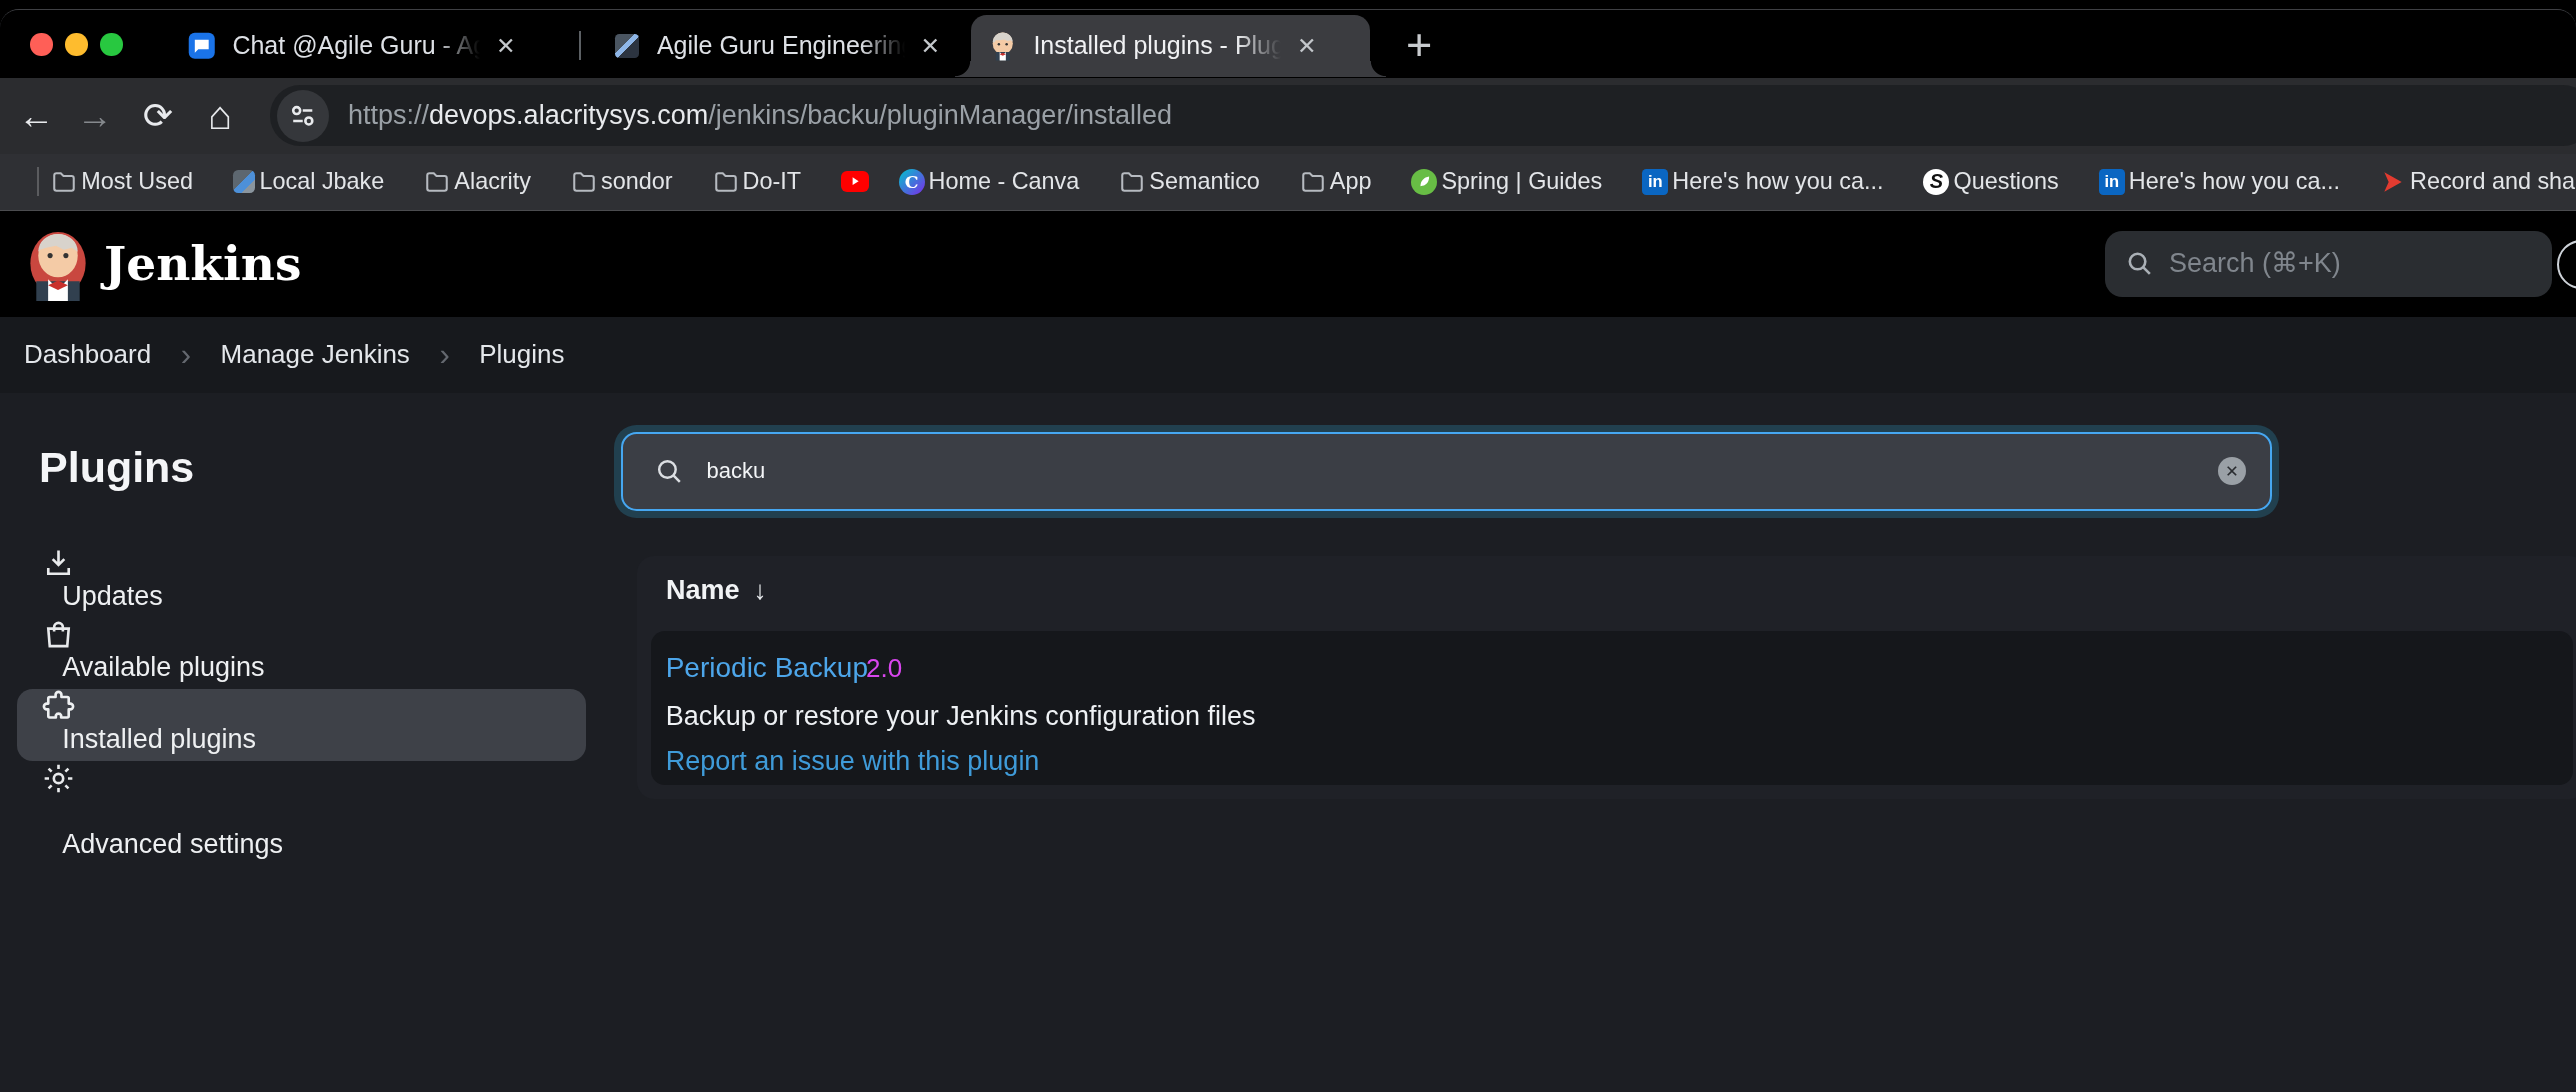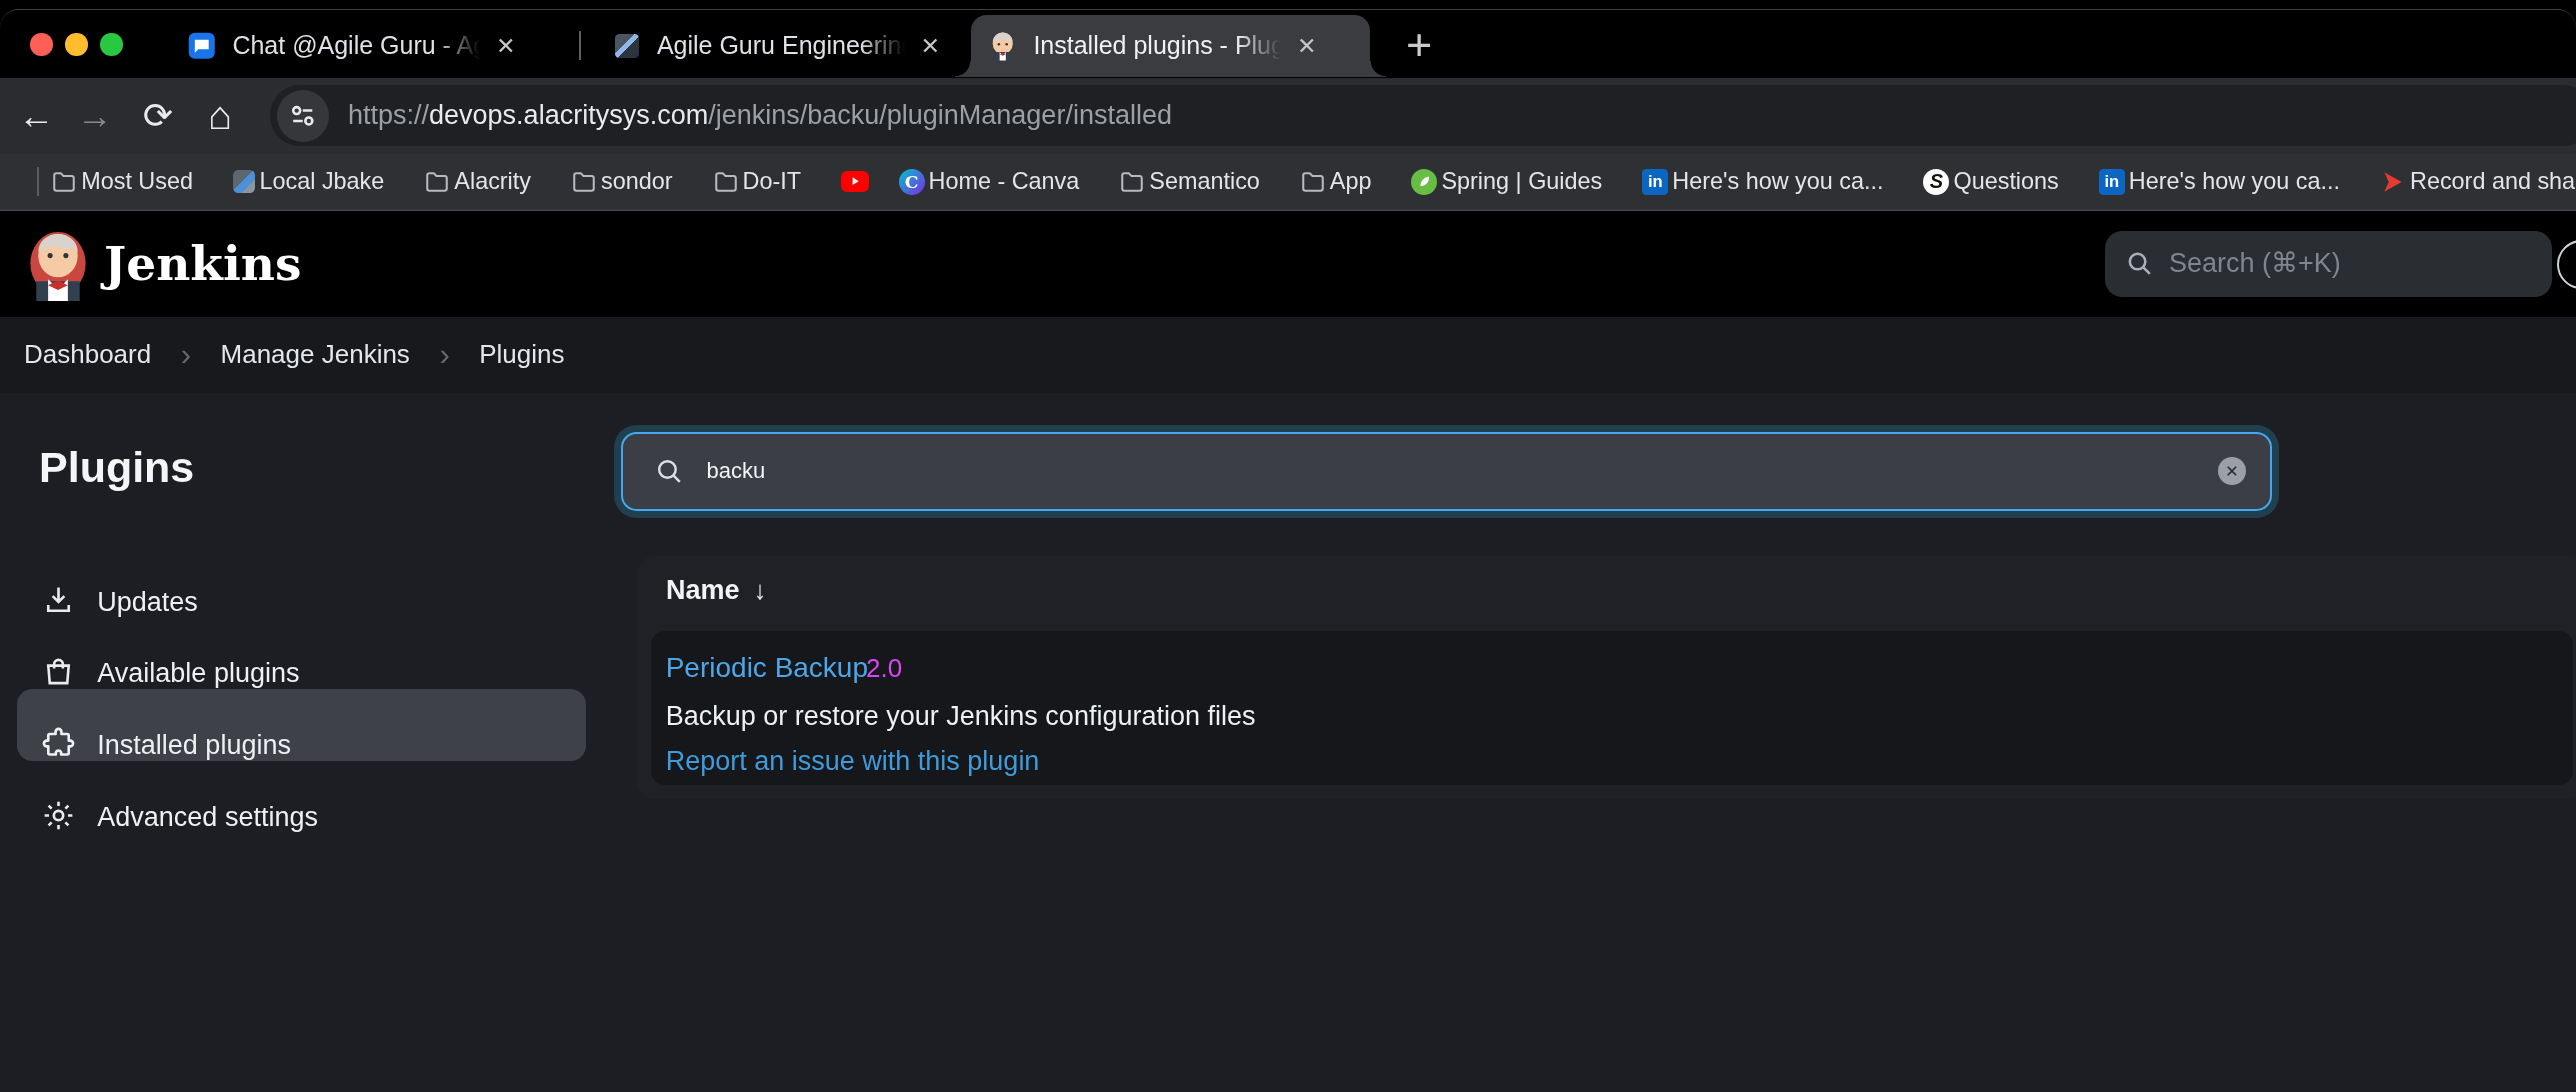--- a/index.html
+++ b/index.html
@@ -65,21 +65,21 @@
   
   .breadcrumb { position:absolute; left:0; top:307px; width:100%; height:76px; background:#17191d;
     display:flex; align-items:center; padding-left:24px; }
   .crumb { font-size:26px; color:#e4e7eb; }
   .crumb-sep { font-size:31px; color:#64686f; margin:0 29.5px; line-height:26px; }
 
   
   .content { position:absolute; left:0; top:383px; width:100%; height:700px; background:#1c1e23; }
   .page-title { position:absolute; left:39px; top:50px; font-size:43px; font-weight:bold; color:#f4f5f7; }
   .side-item { position:absolute; left:17.3px; width:569px; height:72px; border-radius:15.6px;
-    display:flex; align-items:flex-end; padding-left:24px; }
+    display:flex; align-items:flex-start; padding-left:24px;flex-direction:column; }
   .side-item.selected { background:#3e4148; }
   .side-label { font-size:27px; color:#eef0f2; margin-left:21px; }
   .sicon { width:35px; height:35px; flex:0 0 auto; }
 
   .filter { position:absolute; left:621px; top:39px; width:1651px; height:79px; background:#3b3e45;
     border:2.6px solid #46a7f1; border-radius:15.6px; box-shadow:0 0 0 7px #21404f;
     display:flex; align-items:center; }
   .filter input { background:transparent; border:none; outline:none; color:#f3f5f7; font-size:22px;
     font-family:Liberation Sans, sans-serif; margin-left:21px; flex:1; }
   .filter-clear { width:28px; height:28px; border-radius:50%; background:#9aa0a6; color:#2a2c30;
@@ -319,21 +319,21 @@
       <span class="side-label">Available plugins</span>
     </div>
 
     <div class="side-item selected" style="top:296px;">
       <svg class="sicon" viewBox="0 0 24 24">
         <path d="M10 4a2 2 0 0 1 4 0v1.5h4a1 1 0 0 1 1 1V10h1a2 2 0 0 1 0 4h-1v4.5a1 1 0 0 1-1 1h-4.2V18a2 2 0 0 0-3.6 0v1.5H6a1 1 0 0 1-1-1V14H4a2 2 0 0 1 0-4h1V6.5a1 1 0 0 1 1-1h4z" fill="none" stroke="#eef0f2" stroke-width="1.8" stroke-linejoin="round"></path>
       </svg>
       <span class="side-label">Installed plugins</span>
     </div>
 
-    <div class="side-item" style="top:368px;">
+    <div class="side-item" style="top:368px;gap:33px;">
       <svg class="sicon" viewBox="0 0 24 24">
         <g fill="none" stroke="#e8eaec" stroke-width="1.8">
           <circle cx="12" cy="12" r="3.2"></circle>
           <path d="M12 2.5v3M12 18.5v3M2.5 12h3M18.5 12h3M5.2 5.2l2.1 2.1M16.7 16.7l2.1 2.1M18.8 5.2l-2.1 2.1M7.3 16.7l-2.1 2.1"></path>
         </g>
       </svg>
       <span class="side-label">Advanced settings</span>
     </div>
 
     <div class="filter">

